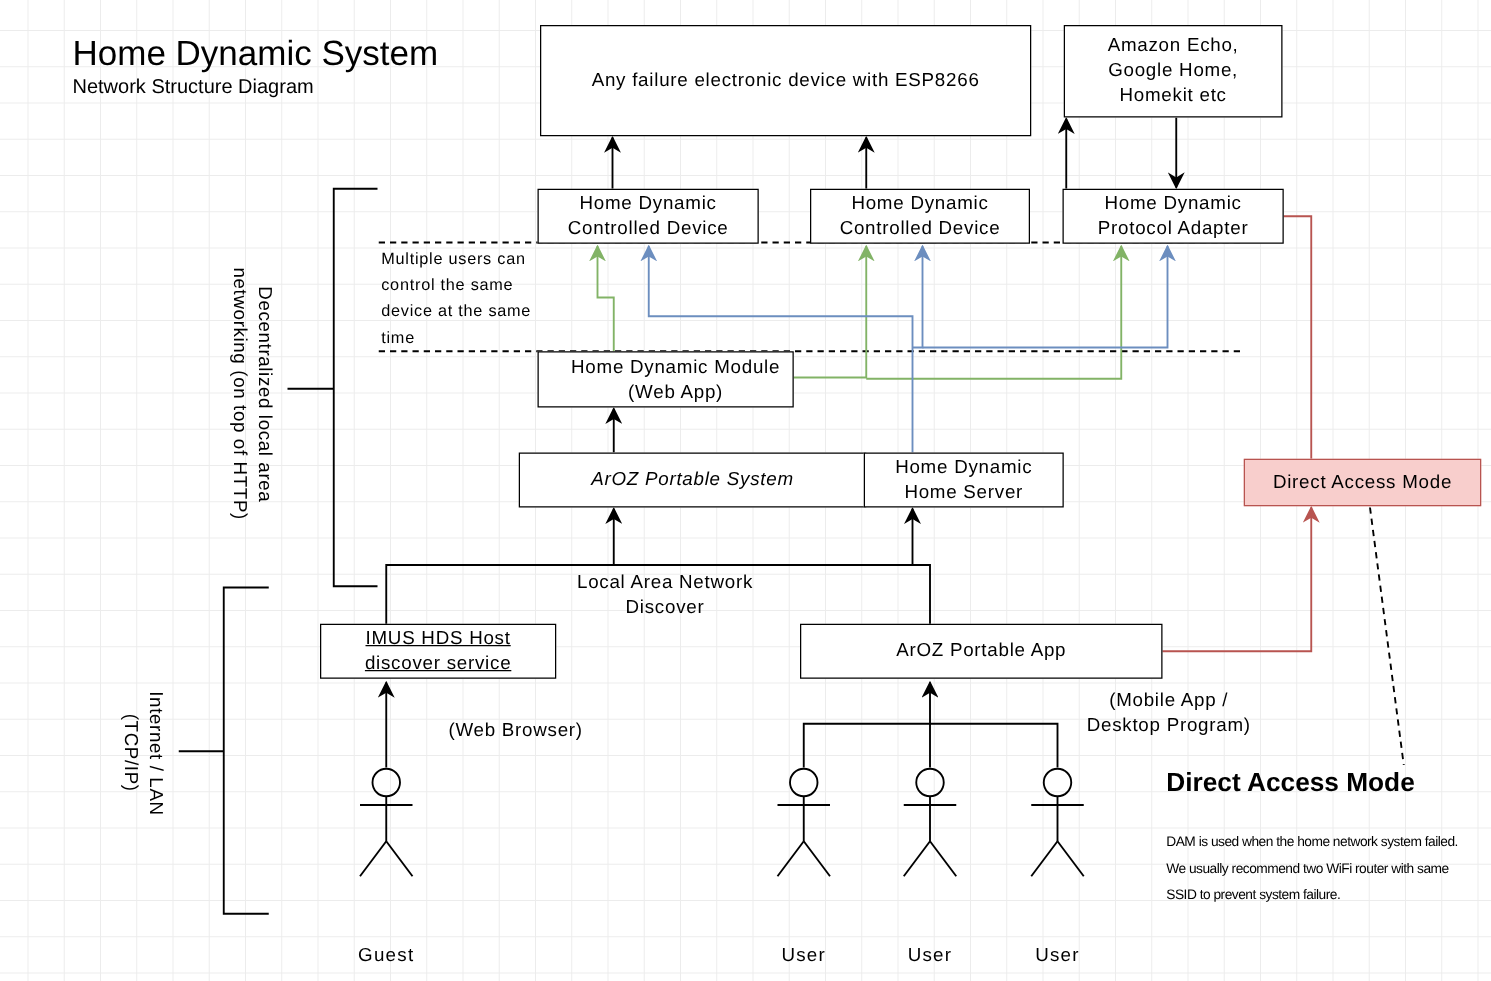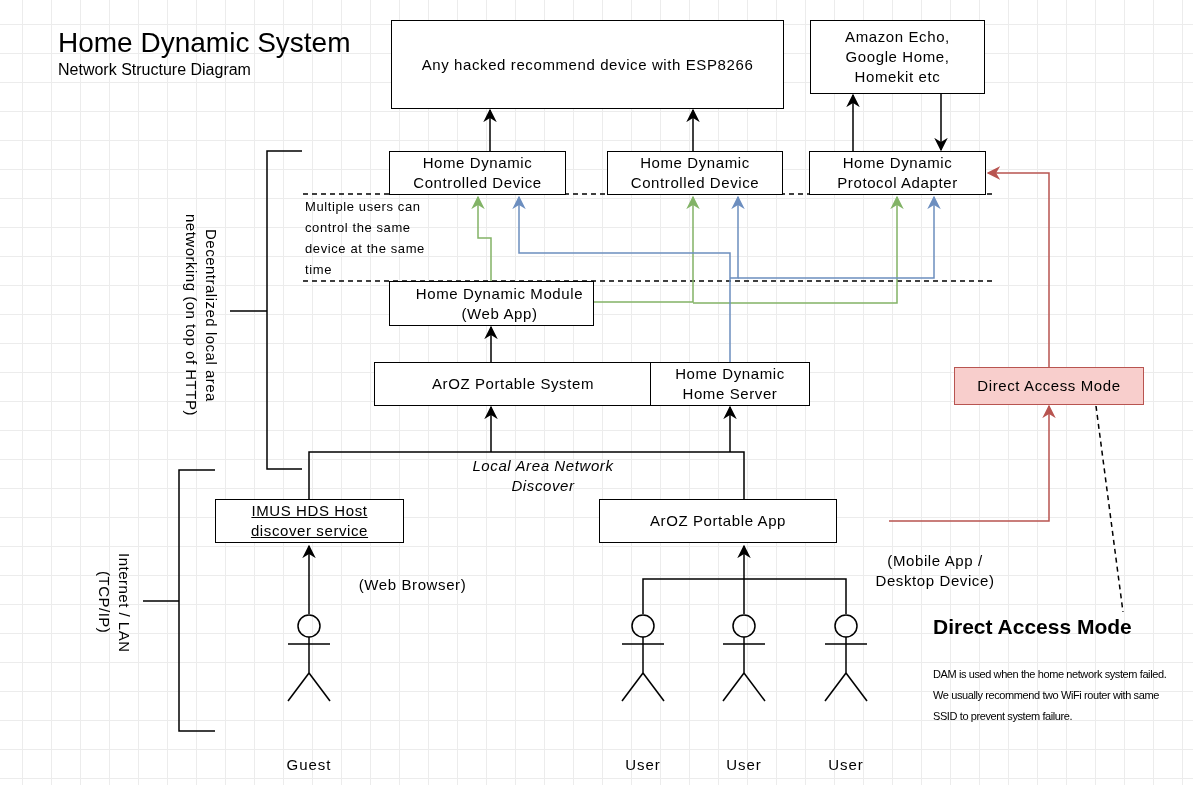--- a/index.html
+++ b/index.html
@@ -12,21 +12,21 @@
     background-size: 29px 29px;
     background-position: -7px -5px;
     font-family: "Liberation Sans", sans-serif;
     color: #000;
   }
   #diagram { position: absolute; left: 0; top: 0; }
   .box {
     position: absolute; box-sizing: border-box; border: 1.5px solid #000;
     background: #fff; display: flex; align-items: center; justify-content: center;
     text-align: center; font-size: 15px; line-height: 20px; letter-spacing: 0.6px;
-    white-space: pre-line; font-family: "Liberation Sans", sans-serif;
+    white-space: pre-line; font-family: "Liberation Sans", sans-serif; margin-left: 41px;
   }
   .box.red { background: #f8cecc; border-color: #b85450; }
   .label { position: absolute; font-family: "Liberation Sans", sans-serif; white-space: pre-line; }
   .title { left: 58px; top: 27px; font-size: 28px; }
   .subtitle { left: 58px; top: 61px; font-size: 16px; }
   .note { left: 305px; top: 196px; font-size: 13px; line-height: 21px; letter-spacing: 0.6px; }
   .center { text-align: center; font-size: 15px; line-height: 20px; letter-spacing: 0.6px; }
   .vert {
     position: absolute; writing-mode: vertical-rl; font-size: 15px; line-height: 20px;
     text-align: center; letter-spacing: 0.5px; white-space: pre-line;
@@ -110,49 +110,49 @@
     <line x1="846" y1="637" x2="846" y2="673"></line>
     <line x1="825" y1="644" x2="867" y2="644"></line>
     <line x1="846" y1="673" x2="825" y2="701"></line>
     <line x1="846" y1="673" x2="867" y2="701"></line>
   </g>
 </svg>
 
 <div class="label title">Home Dynamic System</div>
 <div class="label subtitle">Network Structure Diagram</div>
 
-<div class="box" style="left:391px;top:20px;width:393px;height:89px;">Any hacked recommend device with ESP8266</div>
+<div class="box" style="left:391px;top:20px;width:393px;height:89px;">Any failure electronic device with ESP8266</div>
 <div class="box" style="left:810px;top:20px;width:175px;height:74px;">Amazon Echo,
 Google Home,
 Homekit etc</div>
 <div class="box" style="left:389px;top:151px;width:177px;height:44px;">Home Dynamic
 Controlled Device</div>
 <div class="box" style="left:607px;top:151px;width:176px;height:44px;">Home Dynamic
 Controlled Device</div>
 <div class="box" style="left:809px;top:151px;width:177px;height:44px;">Home Dynamic
 Protocol Adapter</div>
 <div class="box" style="left:389px;top:281px;width:205px;height:45px;padding-left:16px;">Home Dynamic Module
 (Web App)</div>
-<div class="box" style="left:374px;top:362px;width:278px;height:44px;">ArOZ Portable System</div>
+<div class="box" style="left:374px;top:362px;width:278px;height:44px;font-style:italic;">ArOZ Portable System</div>
 <div class="box" style="left:650px;top:362px;width:160px;height:44px;">Home Dynamic
 Home Server</div>
 <div class="box red" style="left:954px;top:367px;width:190px;height:38px;">Direct  Access Mode</div>
 <div class="box" style="left:215px;top:499px;width:189px;height:44px;text-decoration:underline;">IMUS HDS Host
 discover service</div>
-<div class="box" style="left:599px;top:499px;width:238px;height:44px;">ArOZ Portable App</div>
+<div class="box" style="left:599px;top:499px;width:290px;height:44px;">ArOZ Portable App</div>
 
 <div class="label note">Multiple users can
 control the same
 device at the same
 time</div>
-<div class="label center" style="left:443px;top:456px;width:200px;font-style:italic;">Local Area Network
+<div class="label center" style="left:432px;top:456px;width:200px;">Local Area Network
 Discover</div>
 <div class="label center" style="left:340px;top:575px;width:145px;">(Web Browser)</div>
 <div class="label center" style="left:855px;top:551px;width:160px;">(Mobile App /
-Desktop Device)</div>
+Desktop Program)</div>
 <div class="vert" style="left:181px;top:205px;height:220px;">Decentralized local area
 networking (on top of HTTP)</div>
 <div class="vert" style="left:94px;top:545px;height:115px;">Internet / LAN
 (TCP/IP)</div>
 
 <div class="label actor-label" style="left:269px;top:711px;">Guest</div>
 <div class="label actor-label" style="left:603px;top:711px;">User</div>
 <div class="label actor-label" style="left:704px;top:711px;">User</div>
 <div class="label actor-label" style="left:806px;top:711px;">User</div>
 

